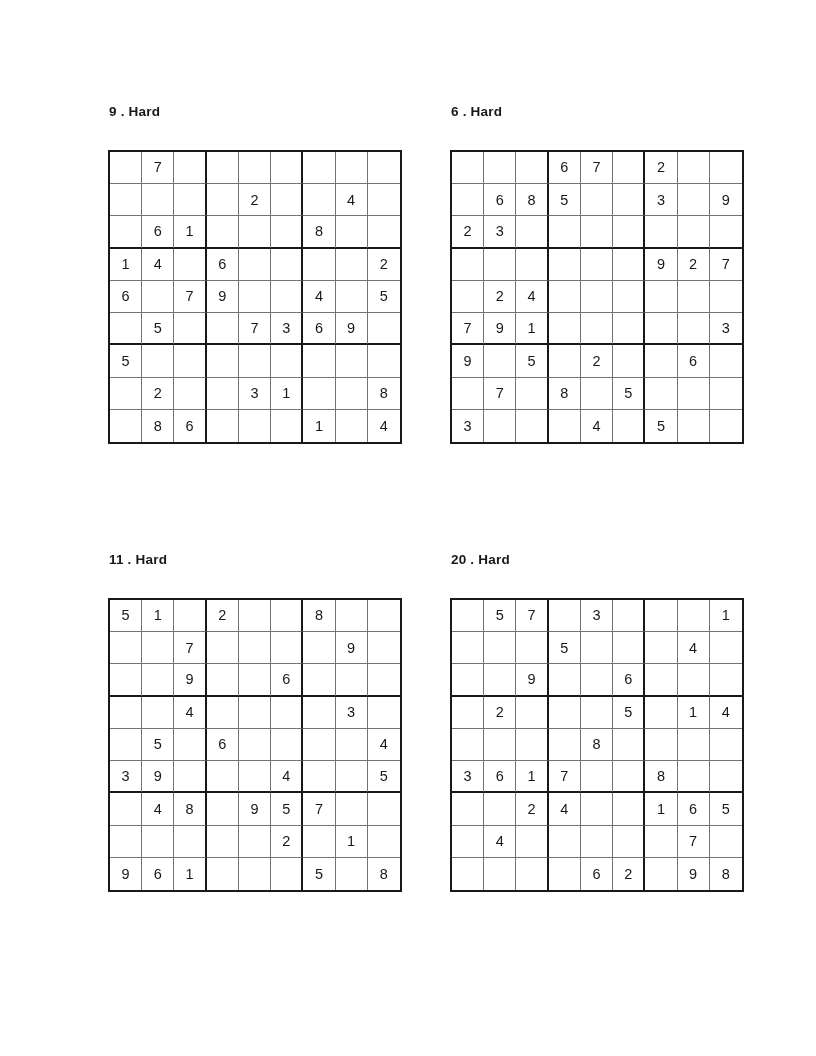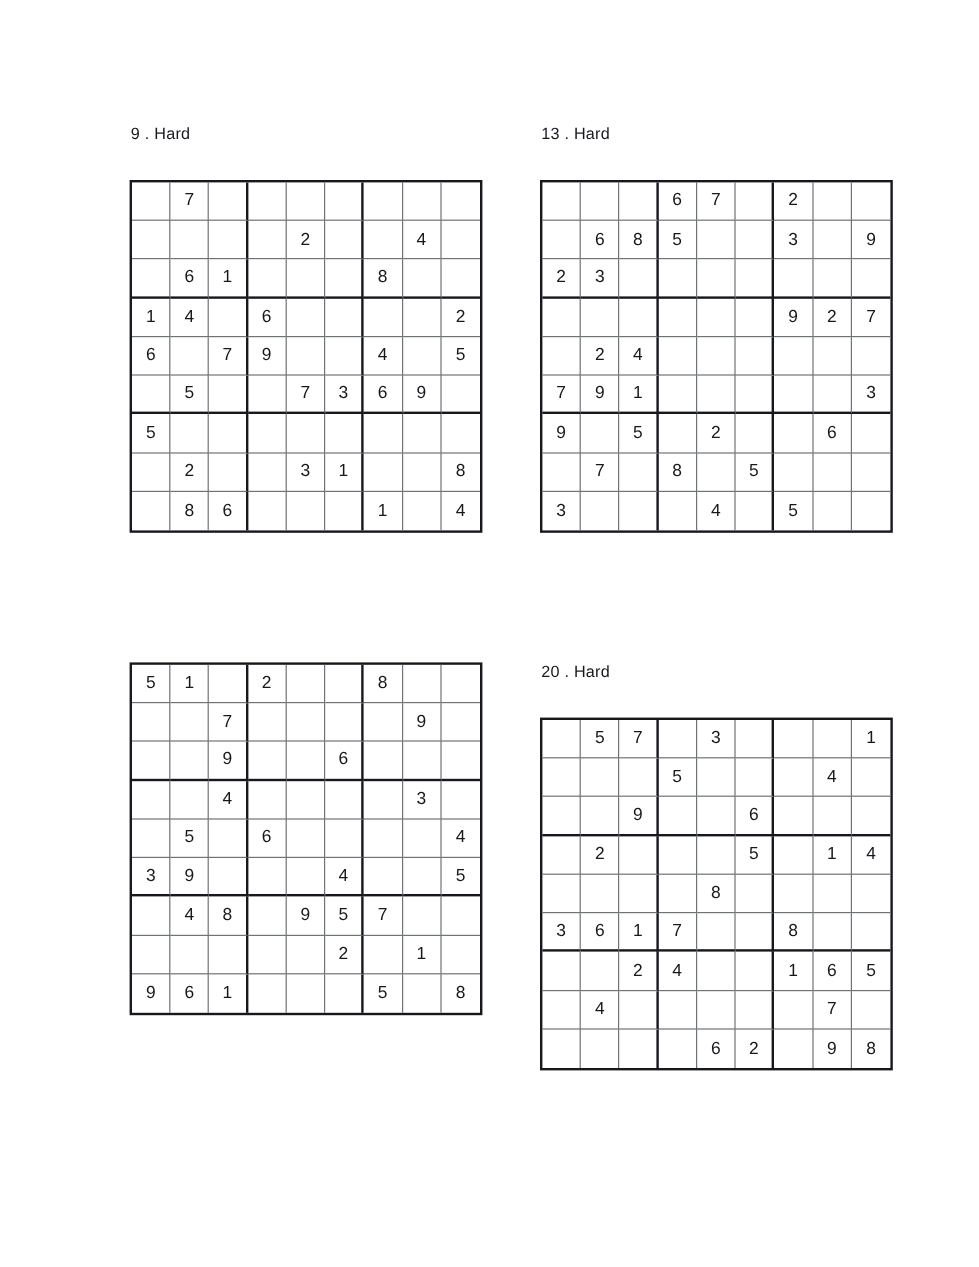--- a/index.html
+++ b/index.html
@@ -21,21 +21,21 @@
     inset: 0;
   }
 
   
   .puzzle {
     position: absolute;
     width: 296px;
   }
   .puzzle-title {
     font-size: 13.5px;
-    font-weight: normal;
+    font-weight: bold;
     letter-spacing: 0.2px;
     color: #16181c;
     height: 16px;
     line-height: 16px;
     margin: 0 0 30px 1px;
     white-space: pre;
   }
 
   
   .grid {
@@ -159,21 +159,21 @@
         <div class="cell bx-right edge-bottom">6</div>
         <div class="cell edge-bottom"></div>
         <div class="cell edge-bottom"></div>
         <div class="cell bx-right edge-bottom"></div>
         <div class="cell edge-bottom">1</div>
         <div class="cell edge-bottom"></div>
         <div class="cell edge-right edge-bottom">4</div>
       </div>
     </div>
     <div class="puzzle" id="puzzle-1">
-      <div class="puzzle-title">13 . Hard</div>
+      <div class="puzzle-title">6 . Hard</div>
       <div class="grid">
         <div class="cell"></div>
         <div class="cell"></div>
         <div class="cell bx-right"></div>
         <div class="cell">6</div>
         <div class="cell">7</div>
         <div class="cell bx-right"></div>
         <div class="cell">2</div>
         <div class="cell"></div>
         <div class="cell edge-right"></div>
@@ -245,20 +245,21 @@
         <div class="cell bx-right edge-bottom"></div>
         <div class="cell edge-bottom"></div>
         <div class="cell edge-bottom">4</div>
         <div class="cell bx-right edge-bottom"></div>
         <div class="cell edge-bottom">5</div>
         <div class="cell edge-bottom"></div>
         <div class="cell edge-right edge-bottom"></div>
       </div>
     </div>
     <div class="puzzle" id="puzzle-2">
+      <div class="puzzle-title">11 . Hard</div>
       <div class="grid">
         <div class="cell">5</div>
         <div class="cell">1</div>
         <div class="cell bx-right"></div>
         <div class="cell">2</div>
         <div class="cell"></div>
         <div class="cell bx-right"></div>
         <div class="cell">8</div>
         <div class="cell"></div>
         <div class="cell edge-right"></div>

